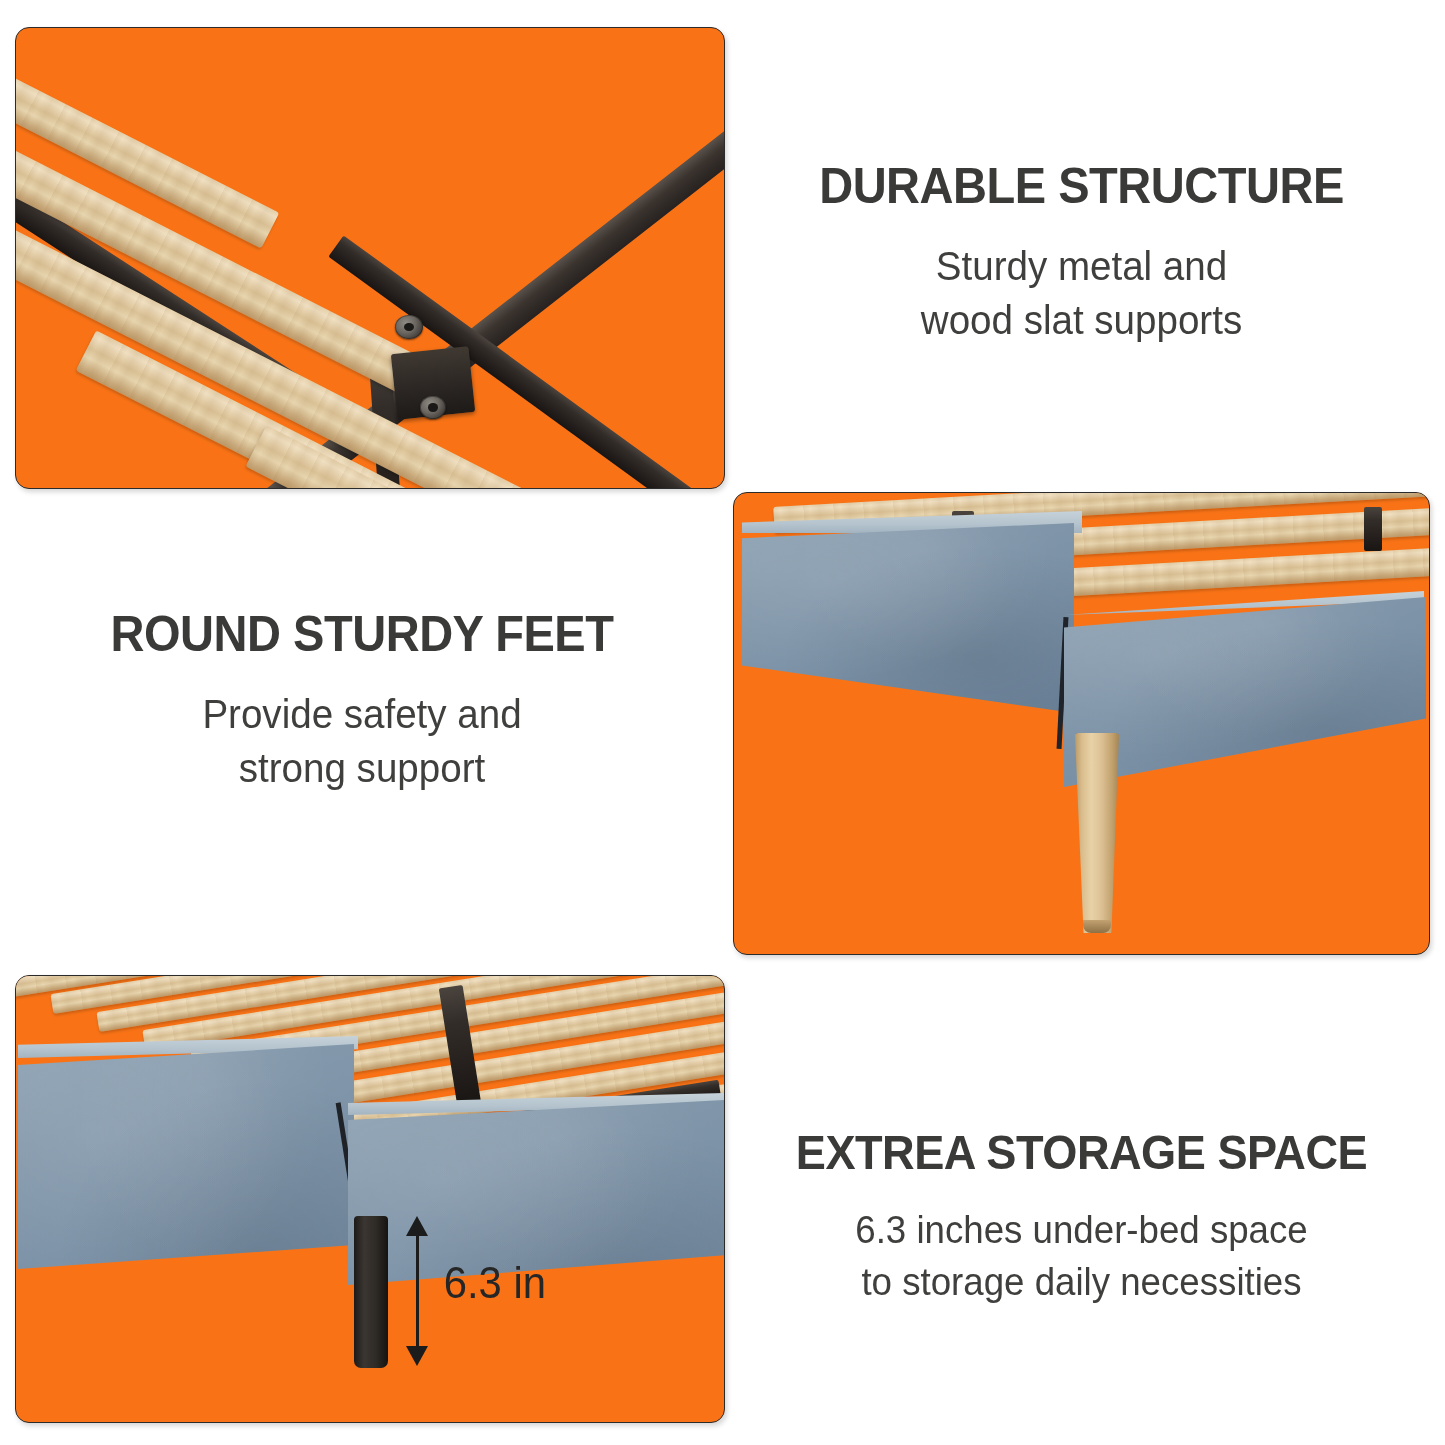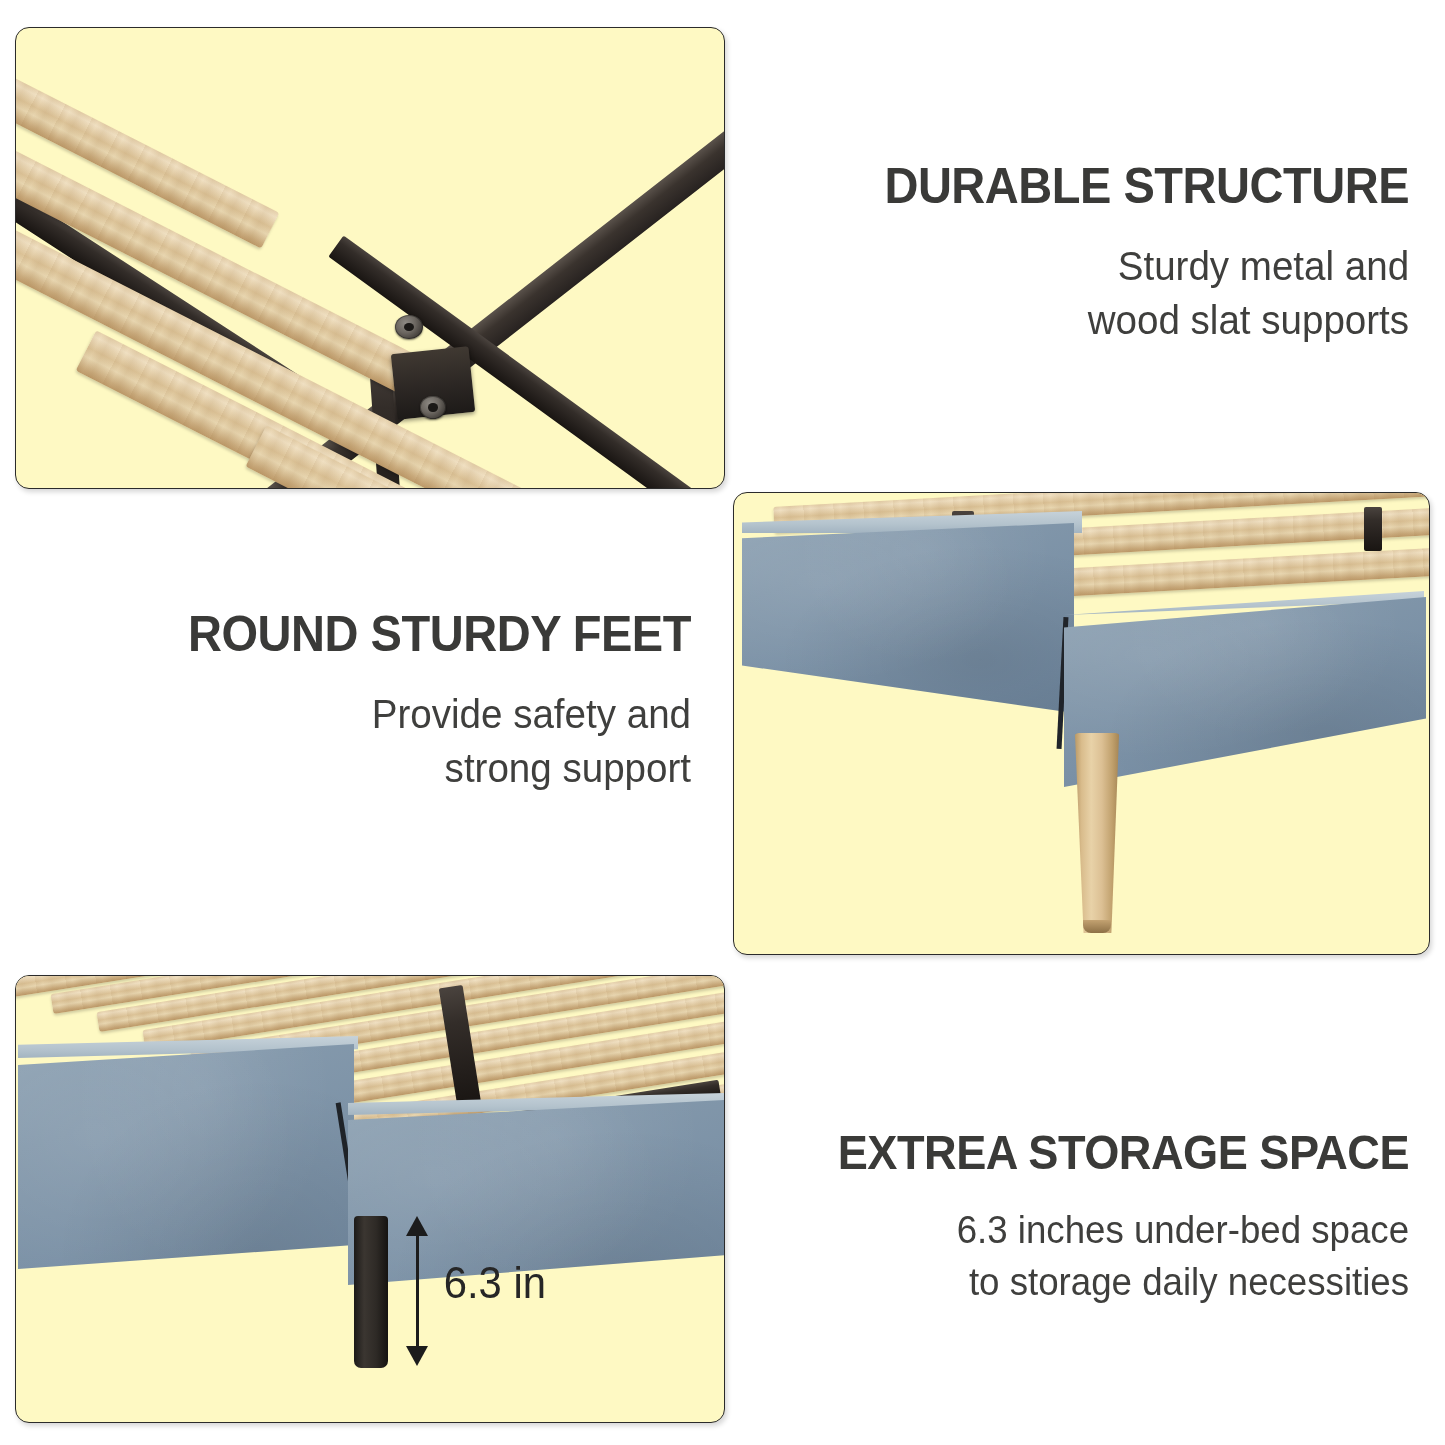--- a/index.html
+++ b/index.html
@@ -11,34 +11,34 @@
     width: 1445px;
     height: 1445px;
     position: relative;
     font-family: "Liberation Sans", sans-serif;
     overflow: hidden;
   }
 
   
   .panel {
     position: absolute;
-    background: #fef9c3;
+    background: #f97316;
     border: 1.6px solid #2b2b2b;
     border-radius: 14px;
     overflow: hidden;
     box-shadow: 2px 3px 5px rgba(0,0,0,0.16);
   }
   #panel-structure { left: 15px;  top: 27px;   width: 708px;  height: 460px; }
   #panel-feet      { left: 733px; top: 492px;  width: 695px;  height: 461px; }
   #panel-storage   { left: 15px;  top: 975px;  width: 708px;  height: 446px; }
 
   .scene { position: absolute; inset: 0; }
 
   
-  .textblock { position: absolute; text-align: right; }
+  .textblock { position: absolute; text-align: center; }
   #text-structure { left: 733px; top: 160px;  width: 697px; }
   #text-feet      { left: 12px;  top: 608px;  width: 700px; }
   #text-storage   { left: 733px; top: 1128px; width: 697px; }
 
   .heading {
     font-family: "Liberation Sans Narrow", "Liberation Sans", sans-serif;
     font-weight: bold;
     font-size: 50px;
     letter-spacing: -0.5px;
     color: #3a3a38;

